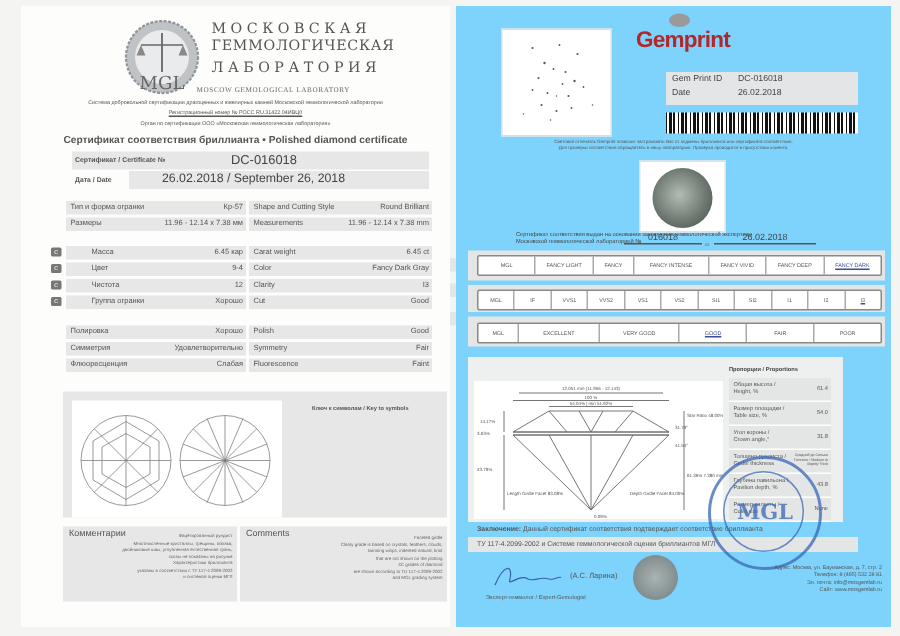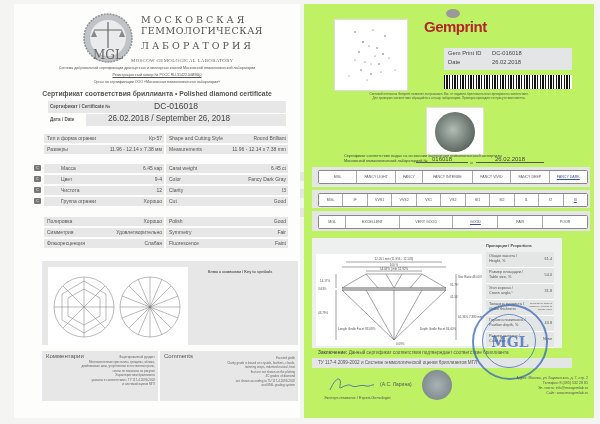--- a/index.html
+++ b/index.html
@@ -1,19 +1,19 @@
 <!DOCTYPE html>
 <html><head>
 <meta charset="utf-8">
 <style>
   html,body{margin:0;padding:0;}
   body{width:600px;height:424px;background:#f4f4f2;font-family:"Liberation Sans",sans-serif;color:#333;position:relative;overflow:hidden;}
   .page{position:absolute;top:4px;height:414px;background:#fdfdfb;}
   .left{left:14px;width:286px;}
-  .right{left:304px;width:290px;background:#bef264;}
+  .right{left:304px;width:290px;background:#7dd3fc;}
   .abs{position:absolute;}
   .logo-wrap{left:64px;top:8px;width:60px;height:56px;}
   .title-ru{left:127px;top:10px;font-family:"DejaVu Serif",serif;font-size:9.5px;letter-spacing:3px;color:#555;line-height:11px;}
   .title-ru.l2{top:21px;letter-spacing:0.5px;}
   .title-ru.l3{top:36px;}
   .title-en{left:117px;top:54px;font-family:"Liberation Serif",serif;font-size:4.8px;color:#666;letter-spacing:0.4px;}
   .tiny{font-size:3.6px;color:#555;text-align:center;width:286px;left:0;}
   .cert-head{left:0;width:286px;top:86px;text-align:center;font-size:6.8px;font-weight:bold;color:#555;}
   .bar{background:#e6e7e6;}
   .row{position:absolute;height:8.5px;font-size:5px;line-height:8.5px;color:#555;}

